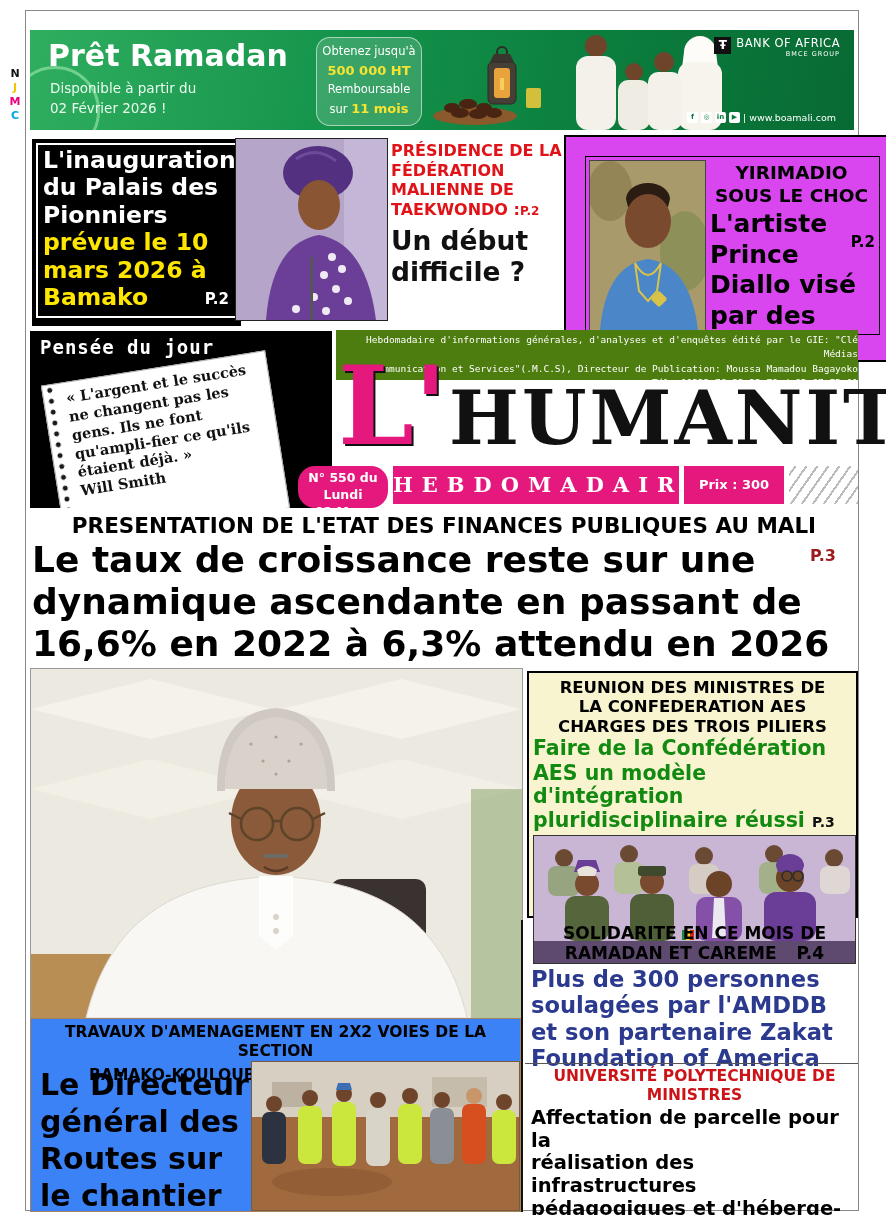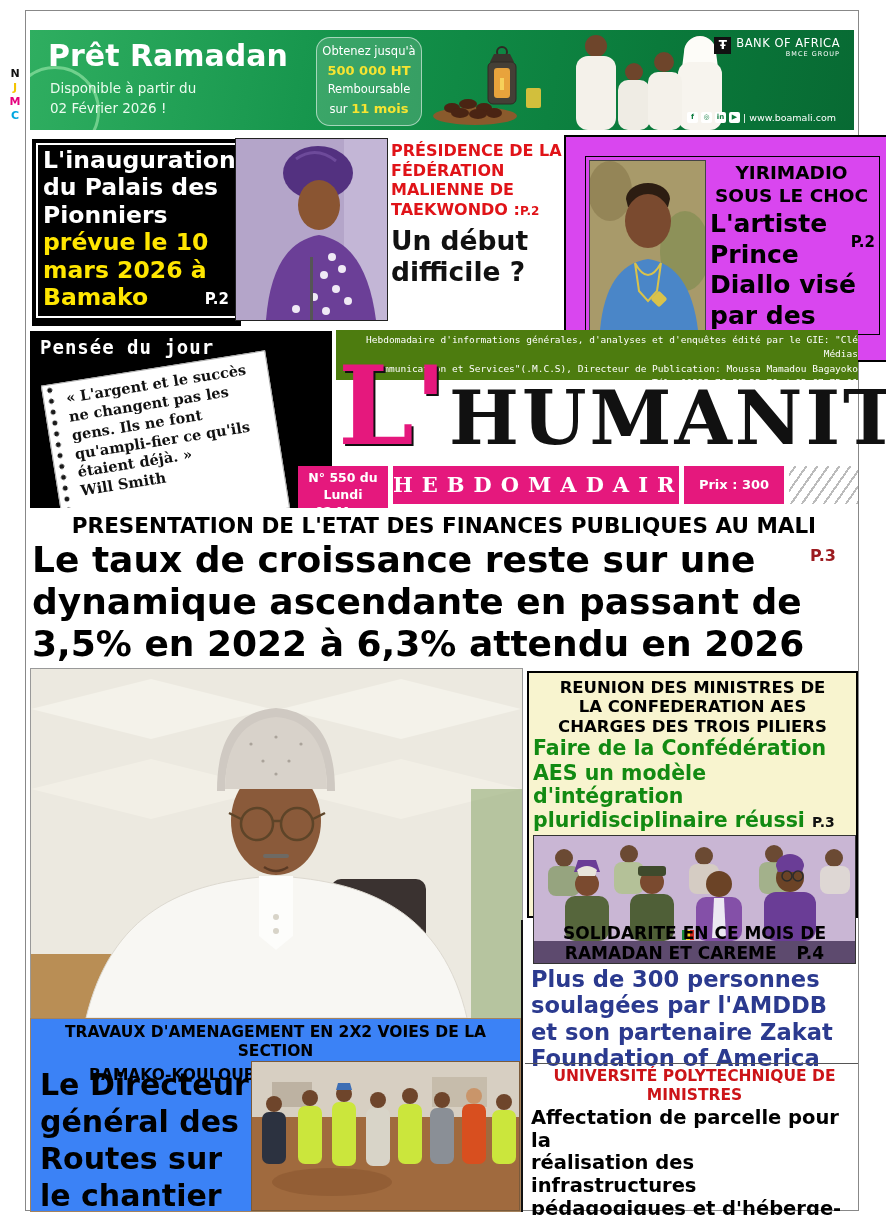--- a/index.html
+++ b/index.html
@@ -65,21 +65,21 @@
   .quote{position:absolute;left:22px;top:6px;width:196px;font-family:"DejaVu Serif",serif;
          font-size:14.5px;font-weight:bold;line-height:1.3;color:#111;}
   .infobar{left:336px;top:330px;width:522px;height:47px;background:#4d7c0f;color:#fff;
            font-family:"DejaVu Sans Mono",monospace;font-size:9.5px;line-height:1.5;
            text-align:right;padding-top:3px;}
   .logo{left:338px;top:352px;width:522px;height:116px;display:flex;align-items:baseline;
         font-family:"DejaVu Serif",serif;font-weight:bold;white-space:nowrap;}
   .logo-l{color:#e5187d;font-size:108px;line-height:1;text-shadow:2px 2px 0 #111;}
   .logo-rest{color:#111;font-size:74px;line-height:1;letter-spacing:3px;margin-left:2px;}
   .issue{left:298px;top:466px;width:90px;height:38px;background:#e5187d;color:#fff;
-         font-size:12.5px;font-weight:bold;text-align:center;line-height:1.35;padding-top:4px;}
+         font-size:12.5px;font-weight:bold;text-align:center;line-height:1.35;padding-top:4px;border-radius:17px;}
   .hebdo{left:393px;top:466px;width:286px;height:38px;background:#e5187d;color:#fff;
          font-family:"DejaVu Serif",serif;font-size:21px;font-weight:bold;letter-spacing:9px;
          text-align:center;line-height:38px;}
   .price{left:684px;top:466px;width:100px;height:38px;background:#e5187d;color:#fff;
          font-size:13px;font-weight:bold;text-align:center;line-height:38px;}
   .hatch{left:789px;top:466px;width:69px;height:38px;
          background:repeating-linear-gradient(-55deg,#bbb 0 2px,#fff 2px 9px);}
 
   
   .lead-k{left:30px;top:513px;width:828px;text-align:center;font-size:21.5px;font-weight:bold;}
@@ -264,21 +264,21 @@
     <div>02 Mars 2026</div>
   </div>
   <div class="abs hebdo">HEBDOMADAIRE</div>
   <div class="abs price">Prix : 300 FCFA</div>
   <div class="abs hatch"></div>
 
   <div class="abs lead-k">PRESENTATION DE L'ETAT DES FINANCES PUBLIQUES AU MALI</div>
   <div class="abs lead-h">
     <div>Le taux de croissance reste sur une</div>
     <div>dynamique ascendante en passant de</div>
-    <div>3,5% en 2022 à 6,3% attendu en 2026</div>
+    <div>16,6% en 2022 à 6,3% attendu en 2026</div>
   </div>
   <div class="abs lead-p">P.3</div>
 
   <svg class="abs ph-director" width="491" height="349" viewBox="0 0 491 349">
     <rect width="491" height="349" fill="#ece9e0"></rect>
     <path d="M0,40 L120,10 L240,40 L120,70 Z" fill="#f4f2ea"></path>
     <path d="M250,40 L370,10 L490,40 L370,70 Z" fill="#f4f2ea"></path>
     <path d="M0,120 L120,90 L240,120 L120,150 Z" fill="#f2efe6"></path>
     <path d="M250,120 L370,90 L490,120 L370,150 Z" fill="#f2efe6"></path>
     <rect x="440" y="120" width="51" height="229" fill="#8ba56a" opacity=".55"></rect>

